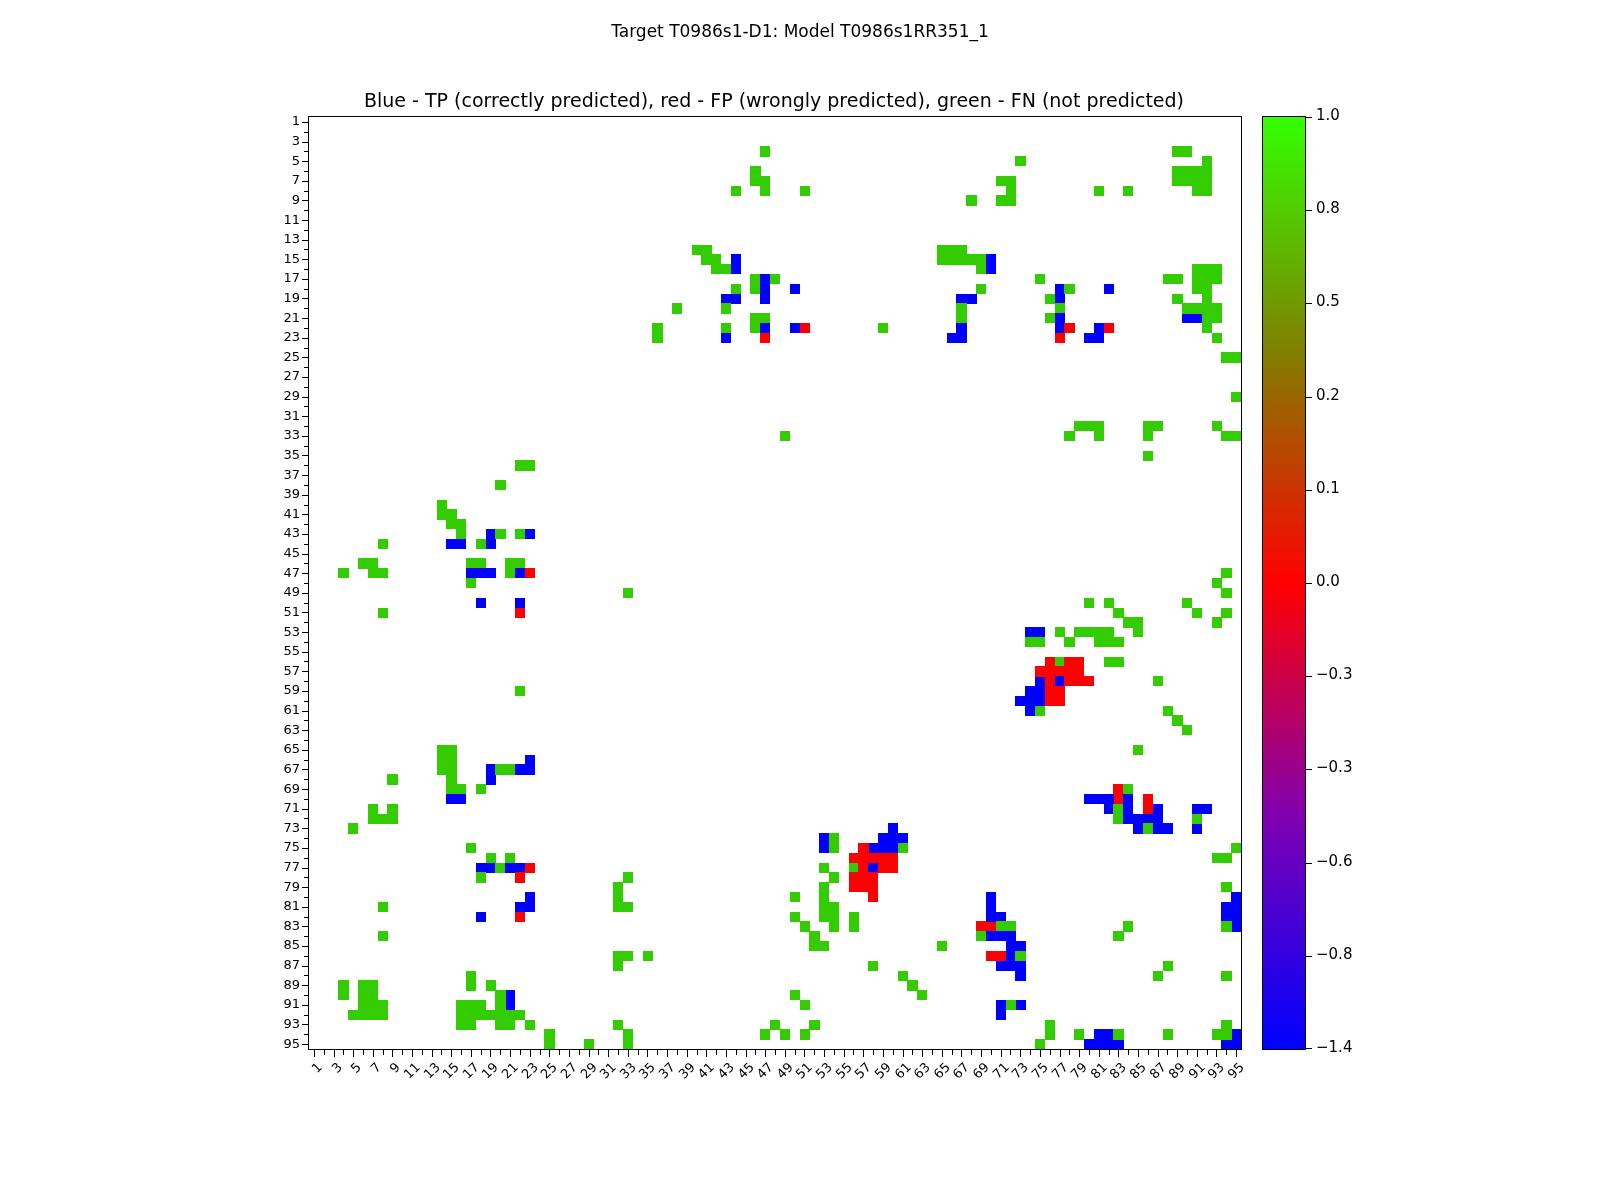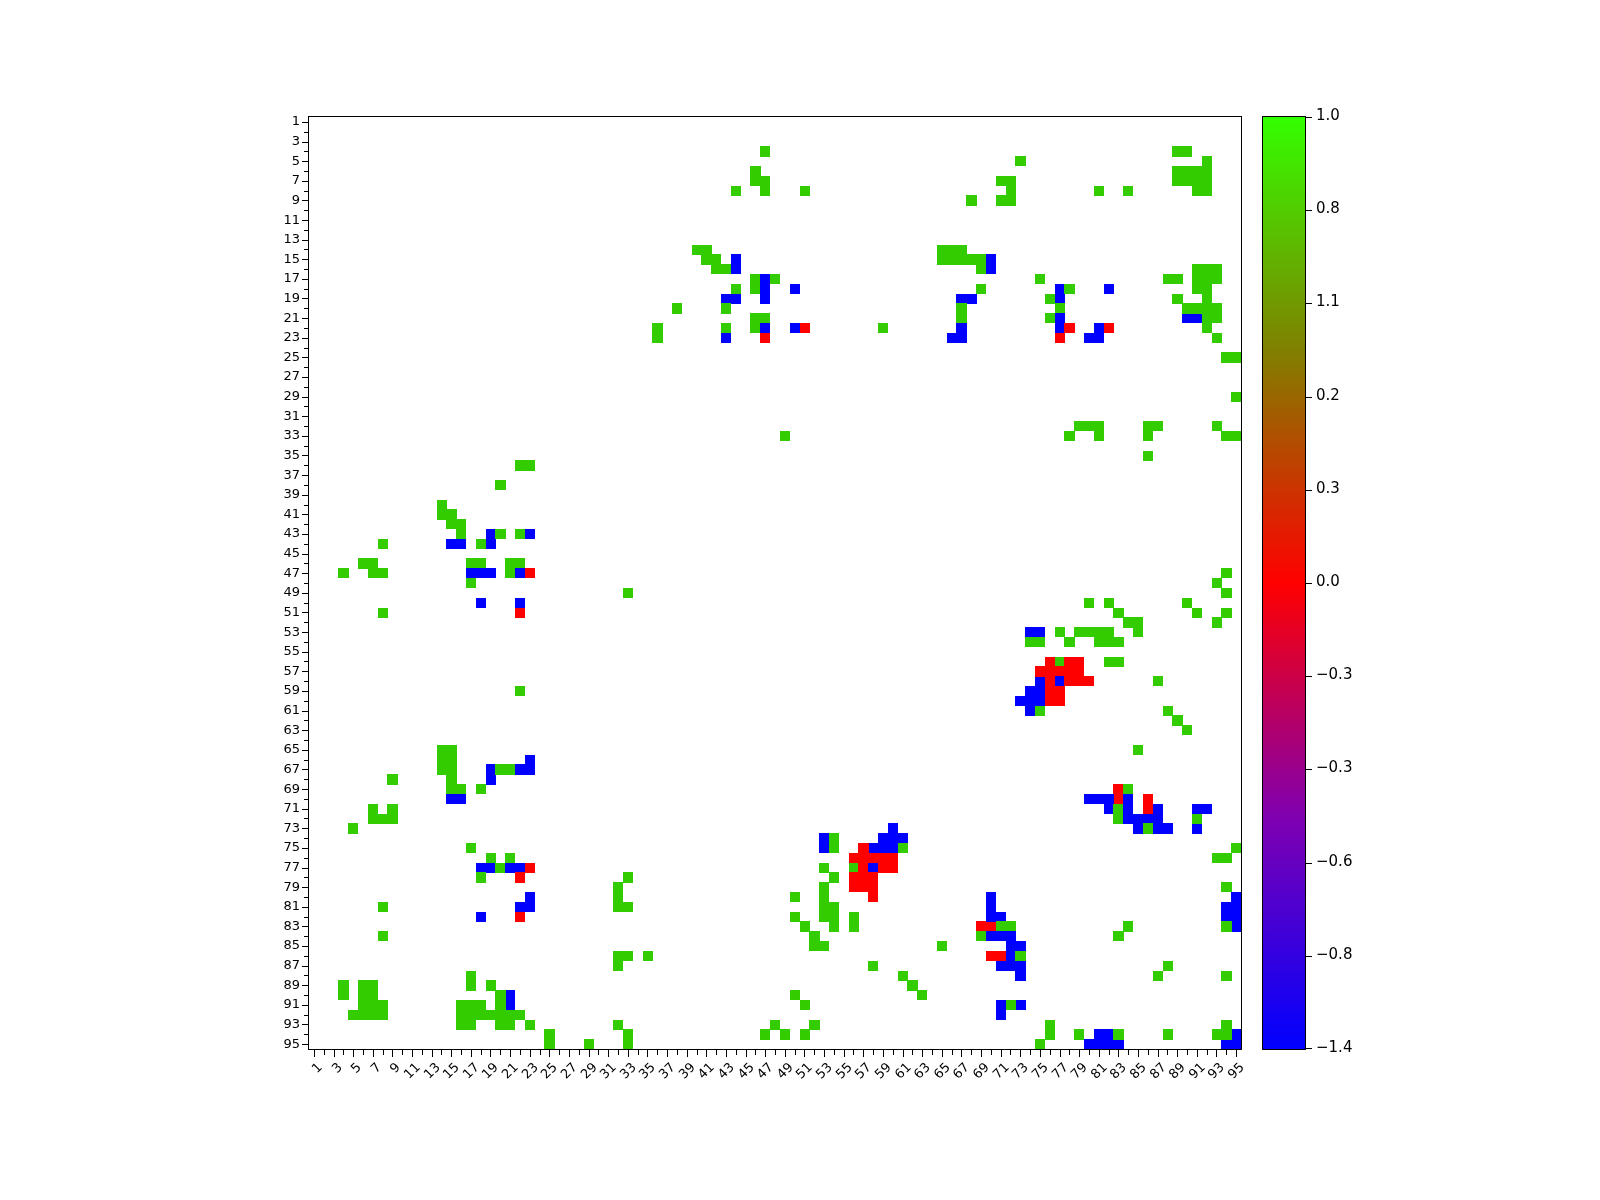--- a/index.html
+++ b/index.html
@@ -136,20 +136,22 @@
     line-height: 15px;
     color: #000;
     white-space: pre;
   }
 </style>
 </head>
 <body>
 
 <div id="root">
 
+  <div class="suptitle" id="suptitle-line1">Target T0986s1-D1: Model T0986s1RR351_1</div>
+  <div id="axes-title">Blue - TP (correctly predicted), red - FP (wrongly predicted), green - FN (not predicted)</div>
 
   <div id="plot-frame">
     <div id="cells-layer">
         <div class="cell" style="left: 706.36px; top: 39.24px; width: 10.21px; height: 10.21px; background: rgb(51, 204, 0);"></div>
         <div class="cell" style="left: 39.24px; top: 706.36px; width: 10.21px; height: 10.21px; background: rgb(51, 204, 0);"></div>
         <div class="cell" style="left: 882.95px; top: 58.86px; width: 10.21px; height: 10.21px; background: rgb(51, 204, 0);"></div>
         <div class="cell" style="left: 58.86px; top: 882.95px; width: 10.21px; height: 10.21px; background: rgb(51, 204, 0);"></div>
         <div class="cell" style="left: 892.76px; top: 58.86px; width: 10.21px; height: 10.21px; background: rgb(51, 204, 0);"></div>
         <div class="cell" style="left: 58.86px; top: 892.76px; width: 10.21px; height: 10.21px; background: rgb(51, 204, 0);"></div>
         <div class="cell" style="left: 696.55px; top: 68.67px; width: 10.21px; height: 10.21px; background: rgb(51, 204, 0);"></div>
@@ -1063,23 +1065,23 @@
         <div class="cb-tick" style="top: 559.2px;"></div>
         <div class="cb-tick" style="top: 652.4px;"></div>
         <div class="cb-tick" style="top: 745.6px;"></div>
         <div class="cb-tick" style="top: 838.8px;"></div>
         <div class="cb-tick" style="top: 931px;"></div>
       </div>
   </div>
   <div id="cb-labels">
       <div class="cb-label" style="left: 1316px; top: 108px;">1.0</div>
       <div class="cb-label" style="left: 1316px; top: 201.2px;">0.8</div>
-      <div class="cb-label" style="left: 1316px; top: 294.4px;">1.1</div>
+      <div class="cb-label" style="left: 1316px; top: 294.4px;">0.5</div>
       <div class="cb-label" style="left: 1316px; top: 387.6px;">0.2</div>
-      <div class="cb-label" style="left: 1316px; top: 480.8px;">0.3</div>
+      <div class="cb-label" style="left: 1316px; top: 480.8px;">0.1</div>
       <div class="cb-label" style="left: 1316px; top: 574px;">0.0</div>
       <div class="cb-label" style="left: 1316px; top: 667.2px;">−0.3</div>
       <div class="cb-label" style="left: 1316px; top: 760.4px;">−0.3</div>
       <div class="cb-label" style="left: 1316px; top: 853.6px;">−0.6</div>
       <div class="cb-label" style="left: 1316px; top: 946.8px;">−0.8</div>
       <div class="cb-label" style="left: 1316px; top: 1040px;">−1.4</div>
     </div>
 
 </div>
 

